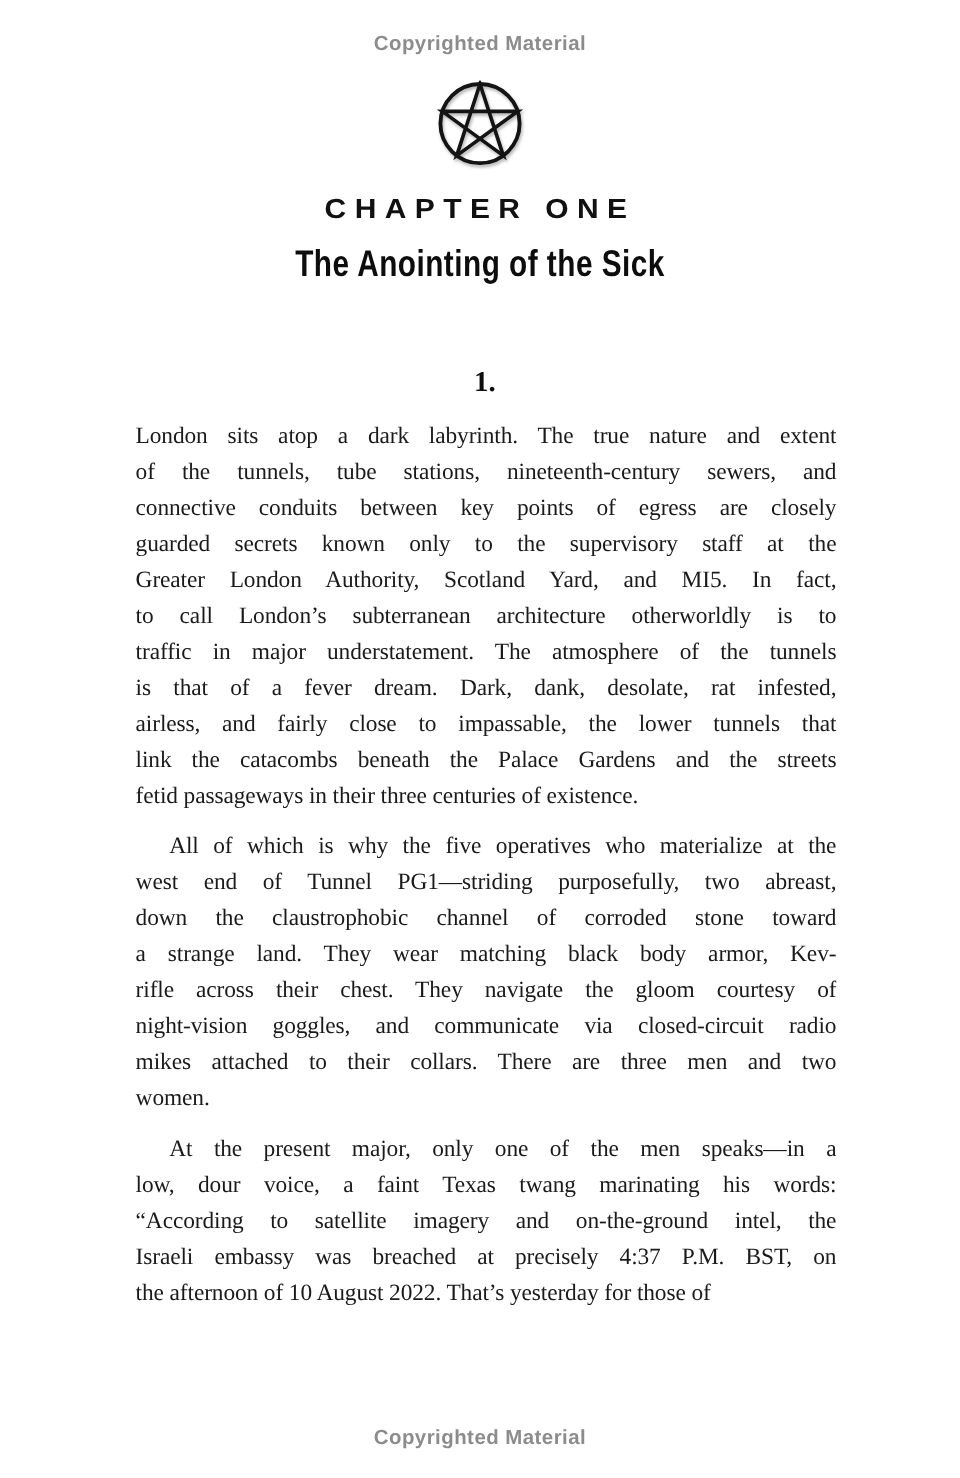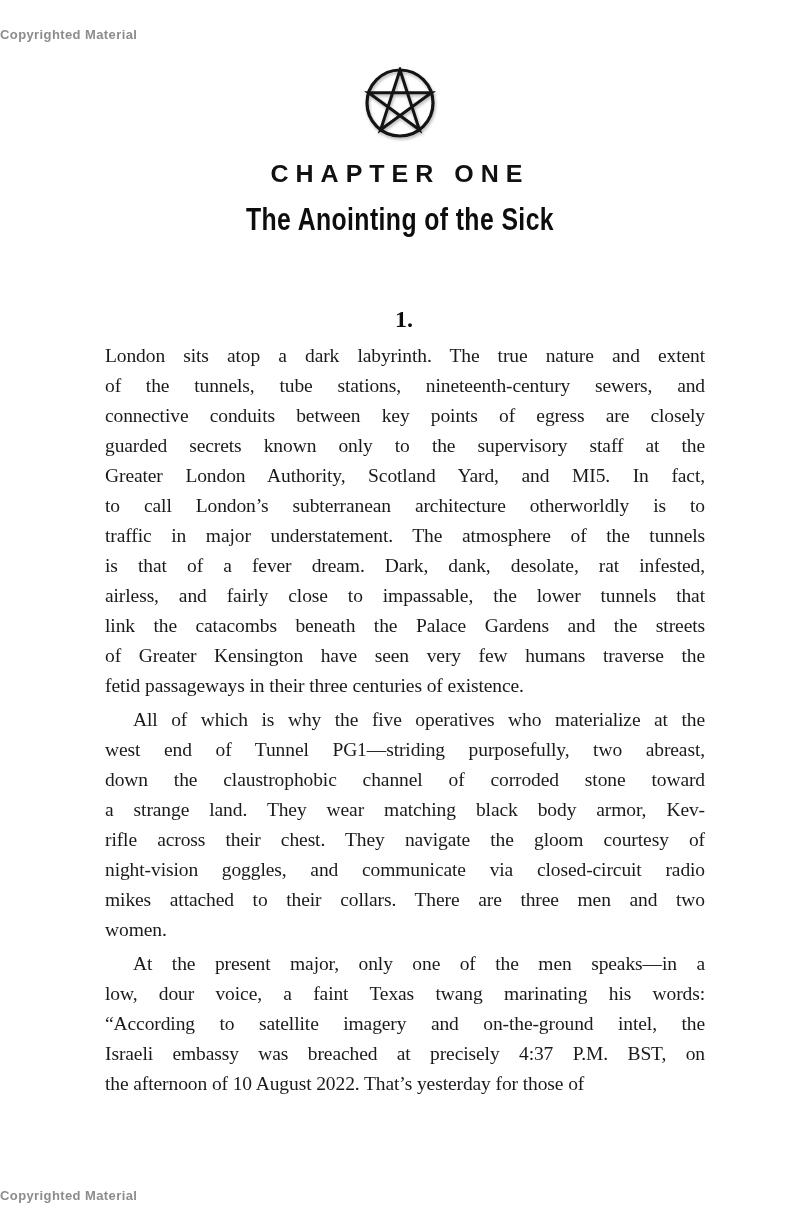--- a/index.html
+++ b/index.html
@@ -8,24 +8,24 @@
     width: 800px;
     height: 1232px;
     background: #ffffff;
     overflow: hidden;
     font-family: "Liberation Serif", serif;
     color: #161616;
   }
   .copyright {
     position: absolute;
     left: 0; right: 0;
-    text-align: left;
+    text-align: center;
     font-family: "Liberation Sans", sans-serif;
     font-weight: bold;
-    font-size: 13px;
+    font-size: 17px;
     letter-spacing: 0.4px;
     color: #8c8c8c;
   }
   .copyright.top { top: 27px; }
   .copyright.bottom { top: 1188px; }
   .pentagram-wrap {
     position: absolute;
     top: 67px; left: 0; right: 0;
     text-align: center;
   }
@@ -69,21 +69,21 @@
   }
   .text-block {
     position: absolute;
     top: 337px;
     left: 101px;
     width: 608px;
     font-size: 19.5px;
     letter-spacing: -0.1px;
     color: #1a1a1a;
   }
-  .paragraph { margin: 4px; }
+  .paragraph { margin: 12px; }
   .line {
     height: 30px;
     line-height: 30px;
     text-align: justify;
     text-align-last: justify;
     white-space: normal;
     overflow: hidden;
   }
   .line.indent { padding-left: 28px; }
   .line.last { text-align-last: left; }
@@ -113,21 +113,20 @@
         <div class="line">London sits atop a dark labyrinth. The true nature and extent</div>
         <div class="line">of the tunnels, tube stations, nineteenth-century sewers, and</div>
         <div class="line">connective conduits between key points of egress are closely</div>
         <div class="line">guarded secrets known only to the supervisory staff at the</div>
         <div class="line">Greater London Authority, Scotland Yard, and MI5. In fact,</div>
         <div class="line">to call London’s subterranean architecture otherworldly is to</div>
         <div class="line">traffic in major understatement. The atmosphere of the tunnels</div>
         <div class="line">is that of a fever dream. Dark, dank, desolate, rat infested,</div>
         <div class="line">airless, and fairly close to impassable, the lower tunnels that</div>
         <div class="line">link the catacombs beneath the Palace Gardens and the streets</div>
-        <div class="line">of Greater Kensington have seen very few humans traverse the</div>
         <div class="line last">fetid passageways in their three centuries of existence.</div>
       </div>
       <div class="paragraph">
         <div class="line indent">All of which is why the five operatives who materialize at the</div>
         <div class="line">west end of Tunnel PG1—striding purposefully, two abreast,</div>
         <div class="line">down the claustrophobic channel of corroded stone toward</div>
         <div class="line">a strange land. They wear matching black body armor, Kev-</div>
         <div class="line">rifle across their chest. They navigate the gloom courtesy of</div>
         <div class="line">night-vision goggles, and communicate via closed-circuit radio</div>
         <div class="line">mikes attached to their collars. There are three men and two</div>

